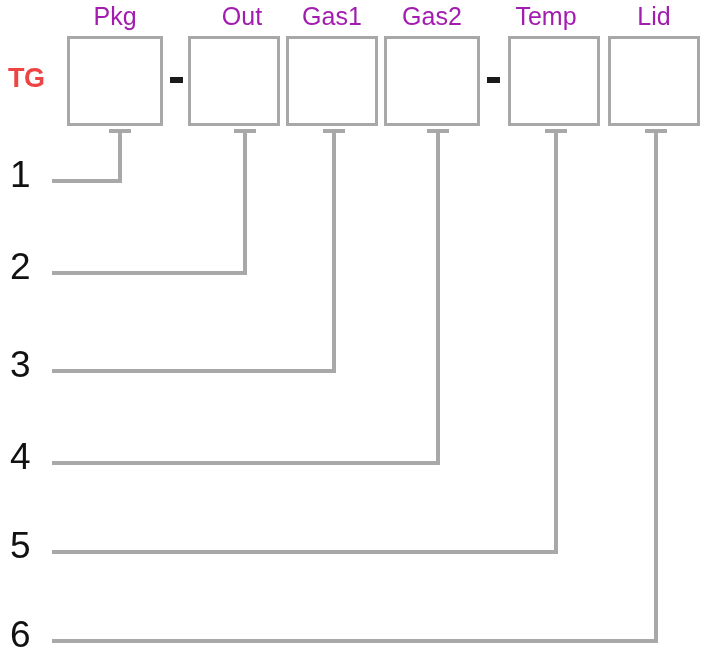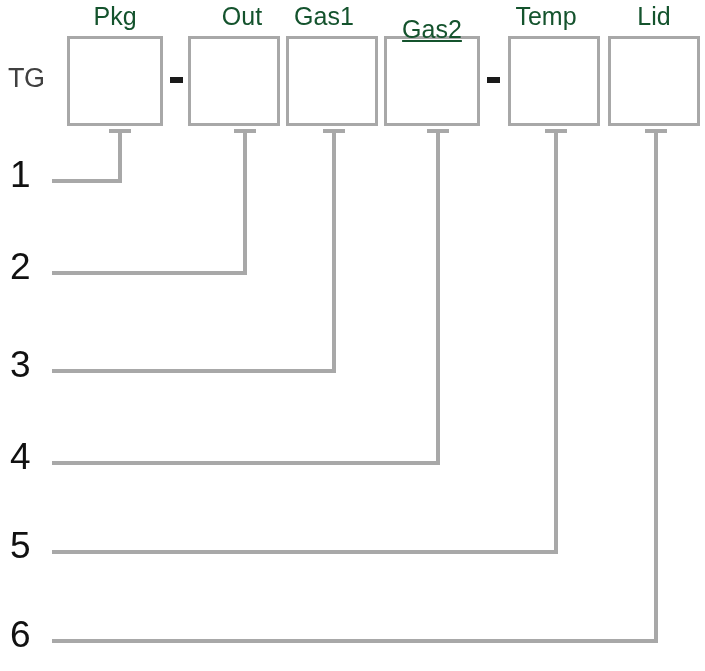--- a/index.html
+++ b/index.html
@@ -21,31 +21,31 @@
     position: absolute;
     left: 0;
     top: 0;
     width: 705px;
     height: 671px;
   }
   .field-label {
     position: absolute;
     font-family: "Liberation Sans", sans-serif;
     font-size: 25px;
-    color: #14532d;
+    color: #a21caf;
     white-space: nowrap;
     text-align: center;
     line-height: 30px;
   }
   .tg-label {
     position: absolute;
     font-family: "Liberation Sans", sans-serif;
     font-size: 27px;
-    font-weight: normal;
-    color: #404040;
+    font-weight: bold;
+    color: #ef4444;
     letter-spacing: -0.5px;
     line-height: 30px;
   }
   .row-number {
     position: absolute;
     font-family: "Liberation Sans", sans-serif;
     font-size: 37px;
     color: #111111;
     line-height: 40px;
     text-align: left;
@@ -85,22 +85,22 @@
       <line x1="645" y1="131" x2="667" y2="131" stroke="#a8a8a8" stroke-width="4" stroke-linecap="butt"></line>
       <line x1="656" y1="131" x2="656" y2="641" stroke="#a8a8a8" stroke-width="4" stroke-linecap="butt"></line>
       <line x1="52" y1="641" x2="658" y2="641" stroke="#a8a8a8" stroke-width="4" stroke-linecap="butt"></line>
     </svg>
 
   <div class="tg-label" id="tg-label" style="left:8px; top:63px;">TG</div>
 
   <div id="labels-layer">
       <div class="field-label" style="left: 47px; top: 1px; width: 136px;">Pkg</div>
       <div class="field-label" style="left: 176px; top: 1px; width: 132px;">Out</div>
-      <div class="field-label" style="left: 258px; top: 1px; width: 132px;">Gas1</div>
-      <div class="field-label" style="left: 364px; top: 14px; width: 136px; text-decoration: underline;">Gas2</div>
+      <div class="field-label" style="left: 266px; top: 1px; width: 132px;">Gas1</div>
+      <div class="field-label" style="left: 364px; top: 1px; width: 136px;">Gas2</div>
       <div class="field-label" style="left: 480px; top: 1px; width: 132px;">Temp</div>
       <div class="field-label" style="left: 588px; top: 1px; width: 132px;">Lid</div>
     </div>
 
   <div id="separators-layer">
       <div class="dash-sep" style="left: 170px; top: 77px; width: 13px; height: 6px;"></div>
       <div class="dash-sep" style="left: 487px; top: 77px; width: 13px; height: 6px;"></div>
     </div>
 
   <div id="rows-layer">

